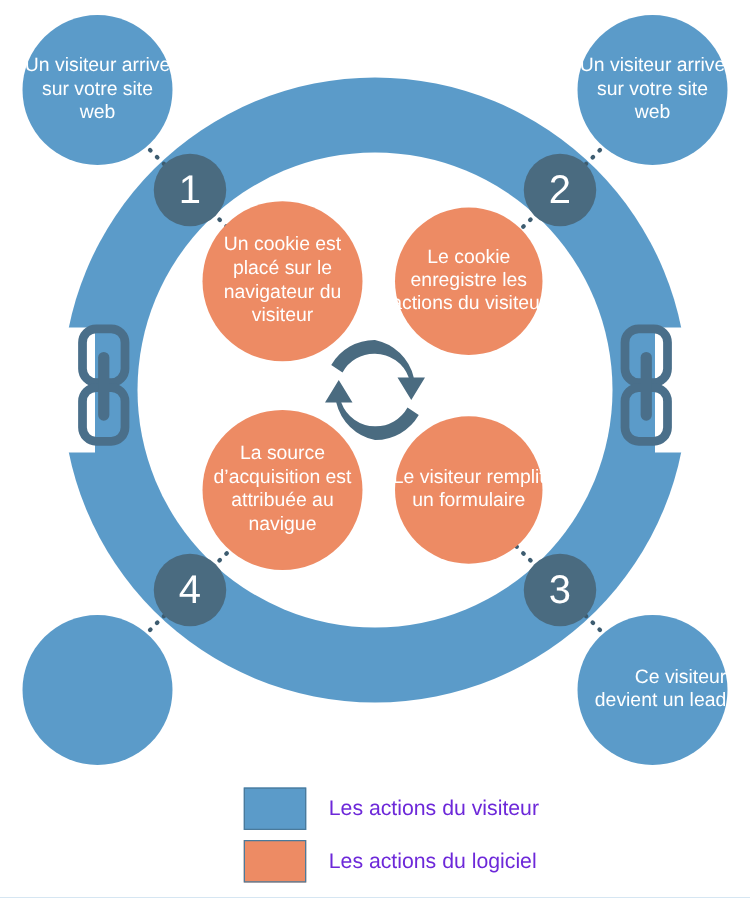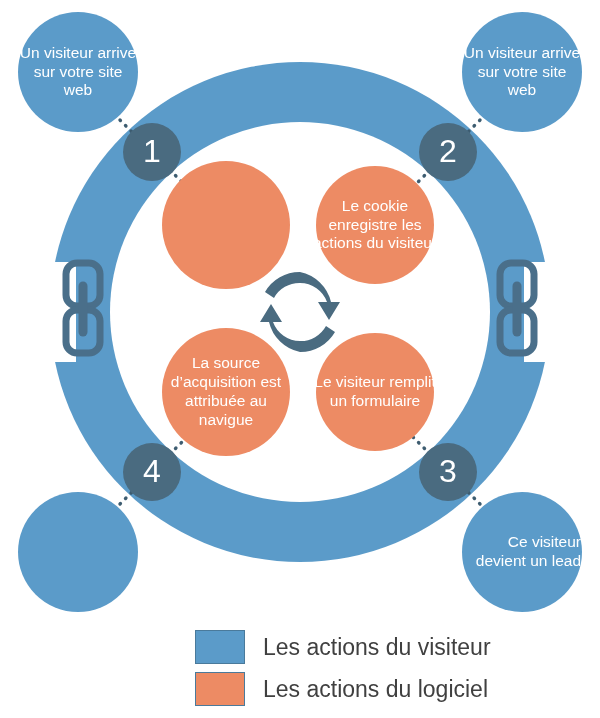--- a/index.html
+++ b/index.html
@@ -73,22 +73,22 @@
   }
   .legend-swatch {
     width: 50px;
     height: 34px;
     border: 1.5px solid #4a7a9b;
     box-sizing: border-box;
     flex: 0 0 auto;
   }
   .legend-text {
     margin-left: 18px;
-    font-size: 23px;
-    color: #404040;
+    font-size: 17px;
+    color: #6d28d9;
     white-space: nowrap;
   }
 </style>
 </head>
 <body>
 
 <div id="stage">
 
   <svg class="layer" viewBox="0 0 600 718">
     <defs>
@@ -180,20 +180,21 @@
                L 326 326
                A 29 29 0 0 1 300 341
                Z"></path>
     </g>
   </svg>
 
   <div class="txt outer-label" style="left:19px; top:13px;">Un visiteur arrive sur votre site web</div>
   <div class="txt outer-label" style="left:463px; top:13px;">Un visiteur arrive sur votre site web</div>
   <div class="txt outer-label" style="left:463px; top:493px;text-align:right;">Ce visiteur devient un lead</div>
 
+  <div class="txt inner-label" style="left:162px; top:161px;">Un cookie est placé sur le navigateur du visiteur</div>
   <div class="txt inner-label" style="left:311px; top:328px;">Le visiteur remplit un formulaire</div>
   <div class="txt inner-label" style="left:311px; top:161px;">Le cookie enregistre les actions du visiteur</div>
   <div class="txt inner-label" style="left:162px; top:328px;">La source d’acquisition est attribuée au navigue</div>
 
   <div class="txt badge-num" style="left:123px; top:123px;">1</div>
   <div class="txt badge-num" style="left:419px; top:123px;">2</div>
   <div class="txt badge-num" style="left:419px; top:443px;">3</div>
   <div class="txt badge-num" style="left:123px; top:443px;">4</div>
 
   <div id="legend">

